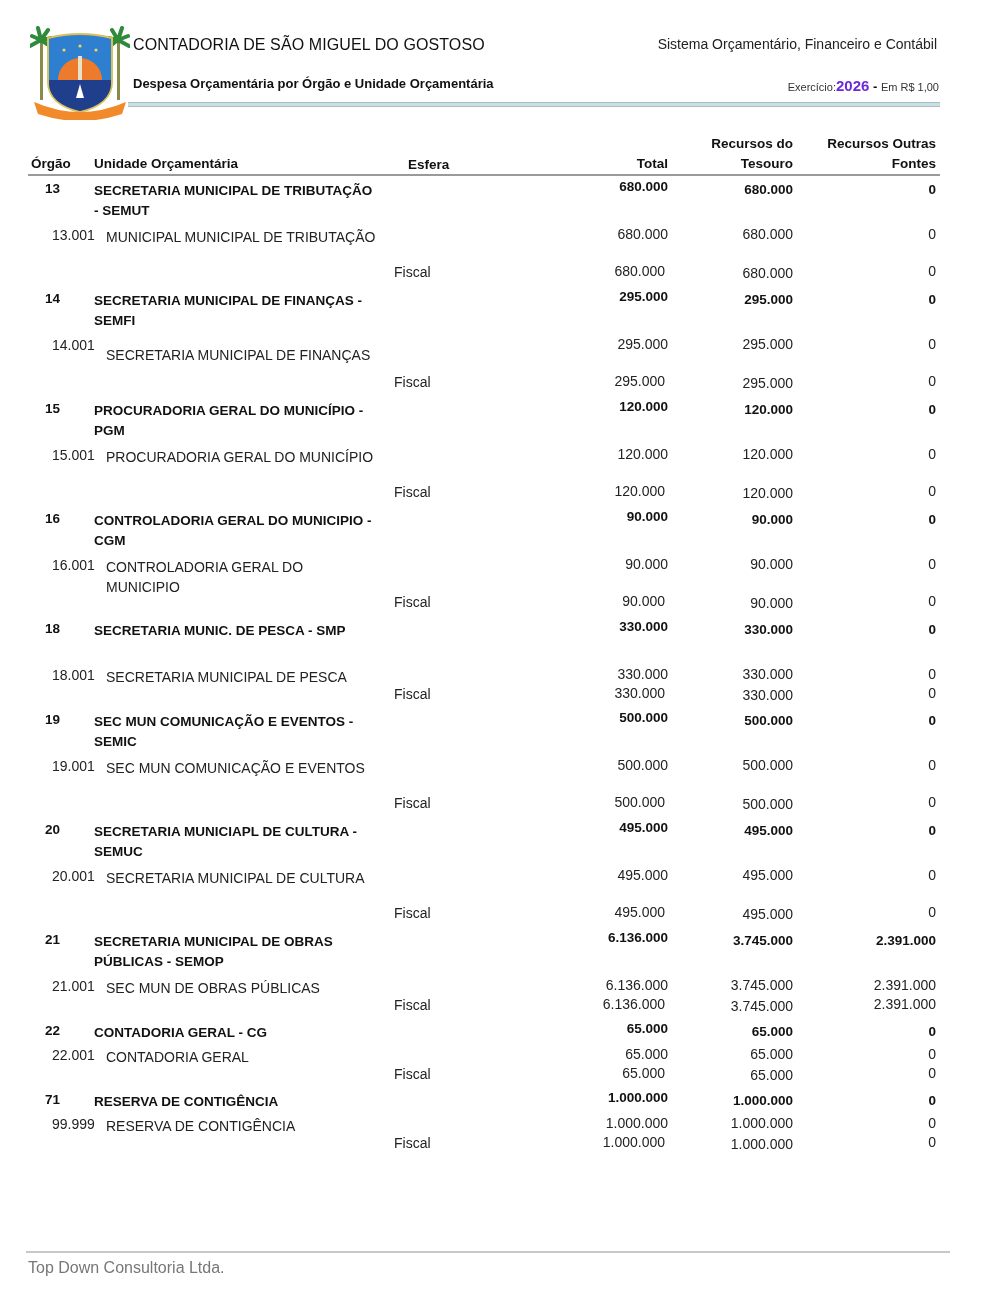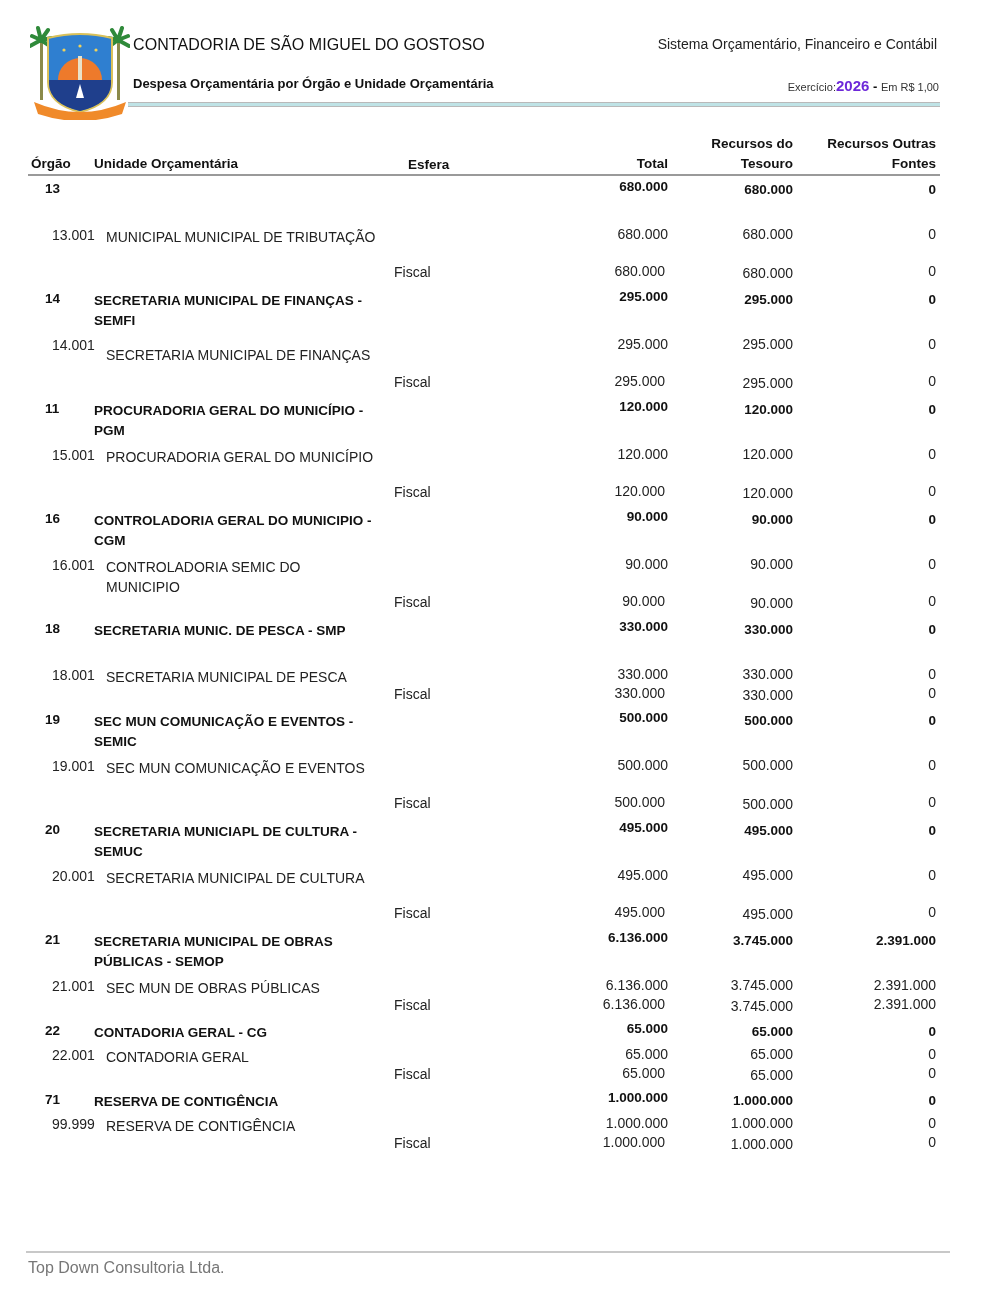--- a/index.html
+++ b/index.html
@@ -102,20 +102,21 @@
       <span style="position:static;display:block">Recursos Outras</span>
       <span style="position:static;display:block">Fontes</span>
     </span>
 </div>
 <div class="thead-rule"></div>
 
 <div class="rows" id="rows">
     <div class="org">
       <div class="org-head">
         <span class="org-code">13</span>
+        <span class="org-name">SECRETARIA MUNICIPAL DE TRIBUTAÇÃO - SEMUT</span>
         <span class="num c-total">680.000</span>
         <span class="num c-tes">680.000</span>
         <span class="num c-out">0</span>
       </div>
       <div class="unit">
         <span class="unit-code">13.001</span>
         <span class="unit-name" style="padding-left: 0px; text-indent: 0px;">MUNICIPAL MUNICIPAL DE TRIBUTAÇÃO</span>
         <span class="num c-total">680.000</span>
         <span class="num c-tes">680.000</span>
         <span class="num c-out">0</span>
@@ -144,21 +145,21 @@
       </div>
       <div class="esf">
         <span class="esf-name">Fiscal</span>
         <span class="num c-total">295.000</span>
         <span class="num c-tes">295.000</span>
         <span class="num c-out">0</span>
       </div>
     </div>
     <div class="org">
       <div class="org-head">
-        <span class="org-code">11</span>
+        <span class="org-code">15</span>
         <span class="org-name">PROCURADORIA GERAL DO MUNICÍPIO - PGM</span>
         <span class="num c-total">120.000</span>
         <span class="num c-tes">120.000</span>
         <span class="num c-out">0</span>
       </div>
       <div class="unit">
         <span class="unit-code">15.001</span>
         <span class="unit-name" style="padding-left: 0px; text-indent: 0px;">PROCURADORIA GERAL DO MUNICÍPIO</span>
         <span class="num c-total">120.000</span>
         <span class="num c-tes">120.000</span>
@@ -174,21 +175,21 @@
     <div class="org">
       <div class="org-head">
         <span class="org-code">16</span>
         <span class="org-name">CONTROLADORIA GERAL DO MUNICIPIO - CGM</span>
         <span class="num c-total">90.000</span>
         <span class="num c-tes">90.000</span>
         <span class="num c-out">0</span>
       </div>
       <div class="unit">
         <span class="unit-code">16.001</span>
-        <span class="unit-name" style="padding-left: 0px; text-indent: 0px;">CONTROLADORIA SEMIC DO MUNICIPIO</span>
+        <span class="unit-name" style="padding-left: 0px; text-indent: 0px;">CONTROLADORIA GERAL DO MUNICIPIO</span>
         <span class="num c-total">90.000</span>
         <span class="num c-tes">90.000</span>
         <span class="num c-out">0</span>
       </div>
       <div class="esf">
         <span class="esf-name">Fiscal</span>
         <span class="num c-total">90.000</span>
         <span class="num c-tes">90.000</span>
         <span class="num c-out">0</span>
       </div>

